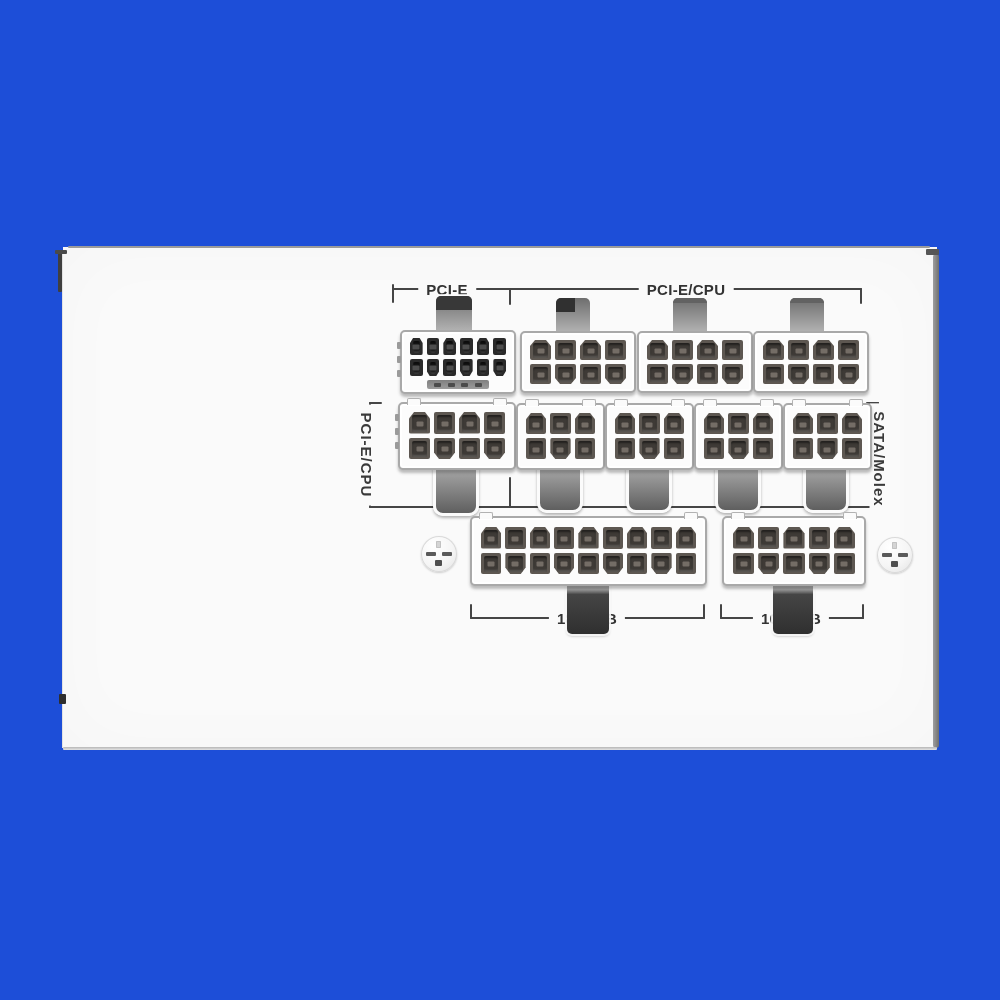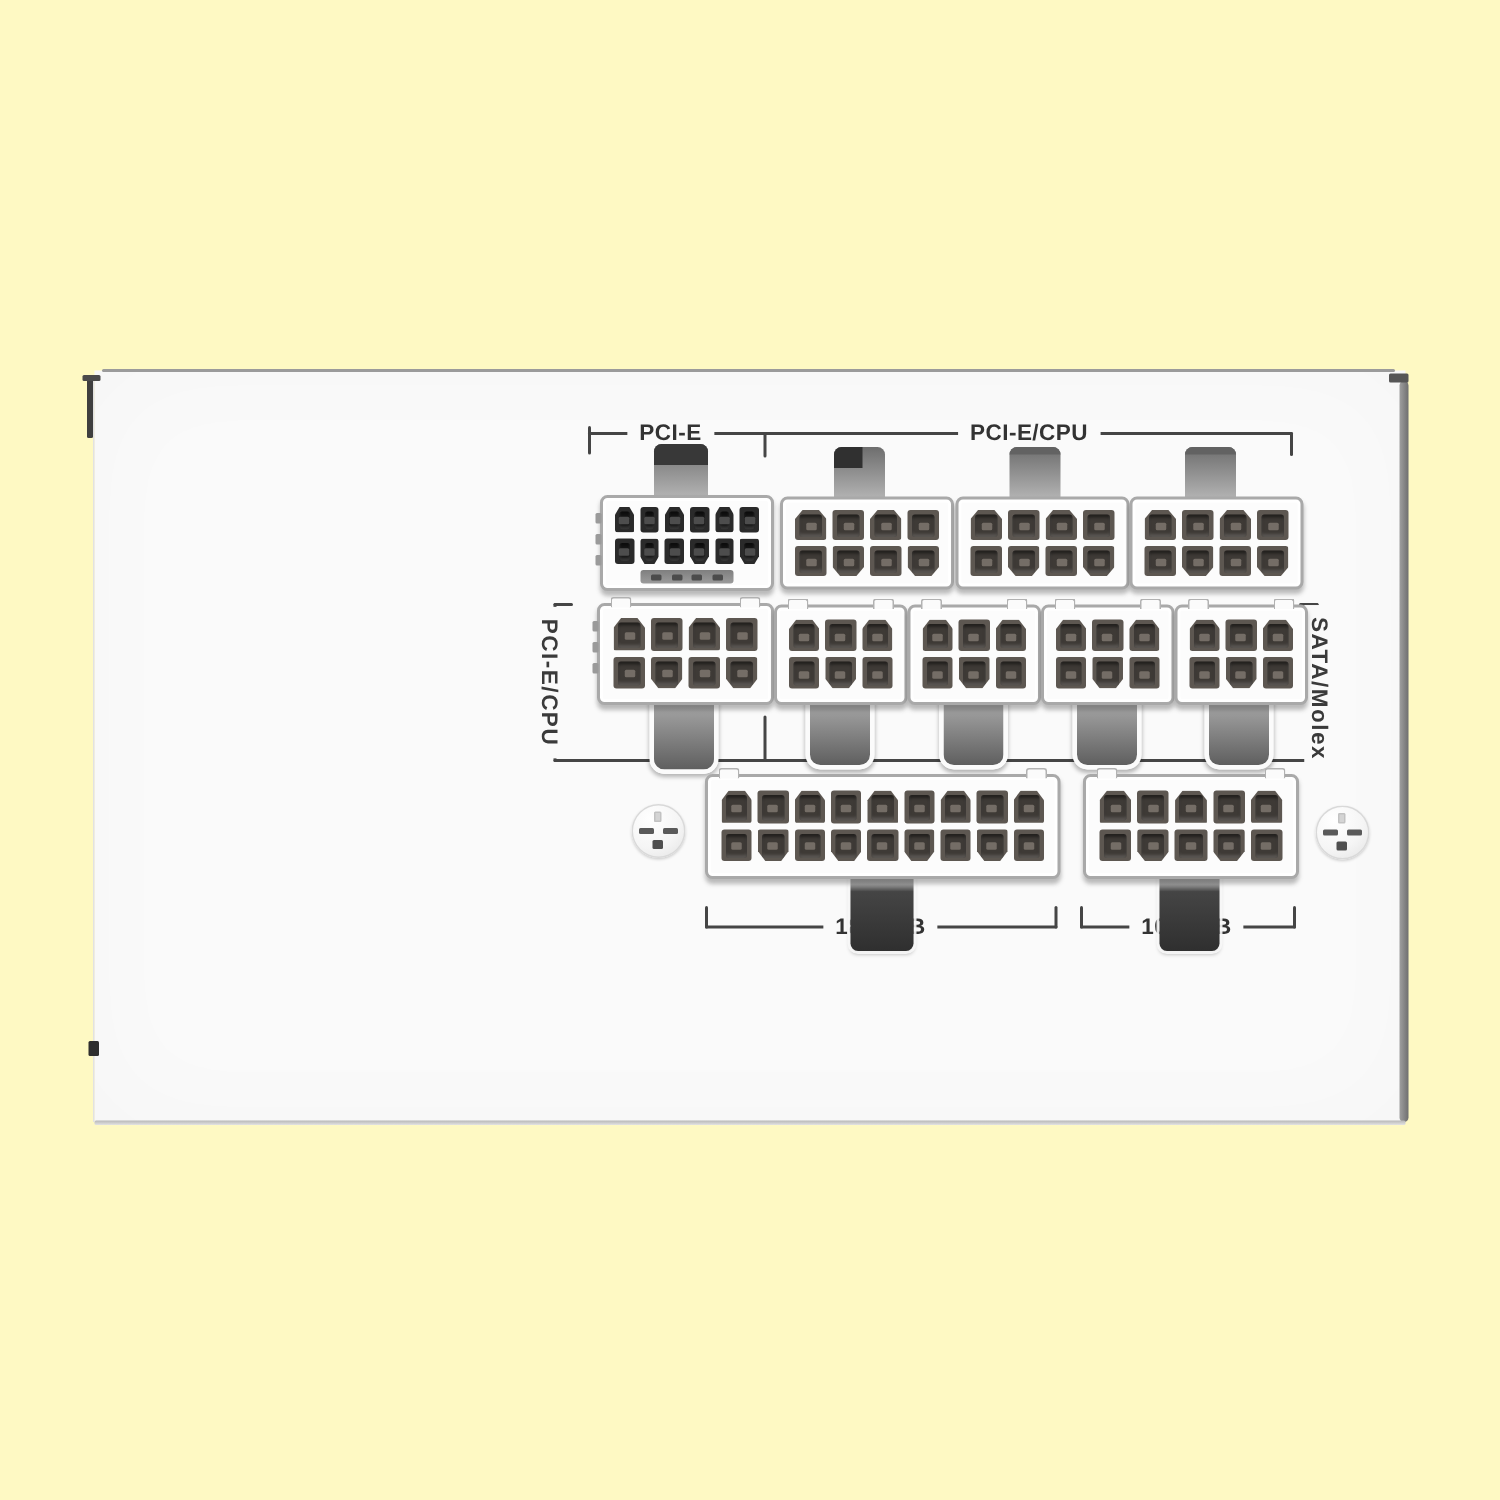--- a/index.html
+++ b/index.html
@@ -1,16 +1,16 @@
 <!DOCTYPE html>
 <html><head>
 <meta charset="utf-8">
 <style>
   html,body{margin:0;padding:0;background:#ffffff;}
-  .stage{position:relative;width:1000px;height:1000px;background:#fef9c3;overflow:hidden;
+  .stage{position:relative;width:1000px;height:1000px;background:#1d4ed8;overflow:hidden;
          font-family:"Liberation Sans",sans-serif;text-align:right;}
   .panel{position:absolute;left:63px;top:247px;width:874px;height:501px;background:#fafafa;
          box-shadow:inset 0 0 80px rgba(0,0,0,0.02);}
   
   .edge{position:absolute;}
   .edge-top{left:68px;top:246px;width:862px;height:2px;background:#9b9b9b;border-radius:1px;}
   .edge-right{left:933px;top:254px;width:6px;height:494px;background:linear-gradient(90deg,#9f9f9f,#6f6f6f);border-radius:3px;}
   .edge-bottom{left:63px;top:747px;width:874px;height:3px;background:linear-gradient(#b7b7b7,#e3e3e3);border-radius:1px;}
   .edge-left{left:62px;top:252px;width:1px;height:496px;background:#e2e2e2;}
   .notch-left-top{left:58px;top:252px;width:4px;height:40px;background:#3f3f3f;border-radius:1px;}

